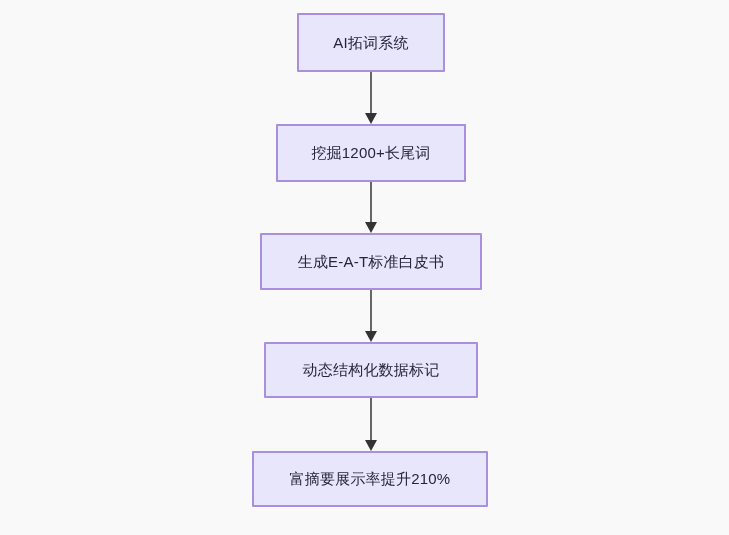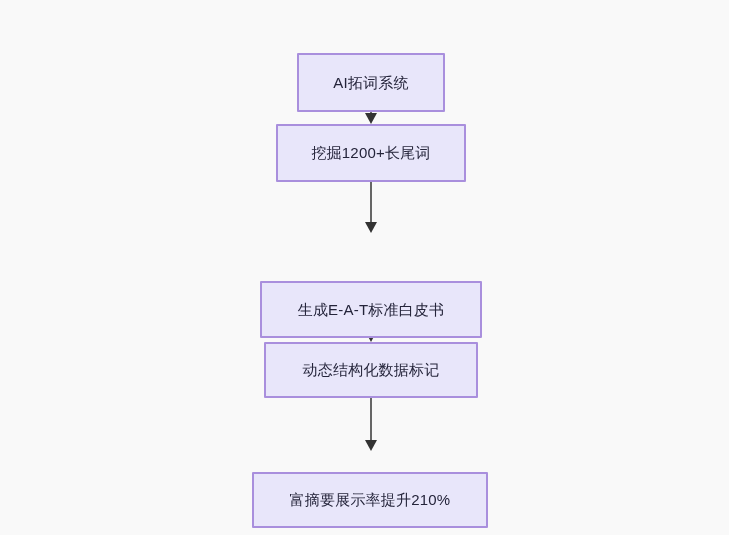--- a/index.html
+++ b/index.html
@@ -74,33 +74,33 @@
     </svg>
   </div>
 
   <div class="edge" style="left:355px; top:394px; width:32px; height:61px;">
     <svg width="32" height="61" viewBox="0 0 32 61" aria-hidden="true">
       <line x1="16" y1="4" x2="16" y2="49" stroke="#666666" stroke-width="2"></line>
       <polygon points="16,57 10,46 22,46" fill="#333333"></polygon>
     </svg>
   </div>
 
-  <div class="node" style="left:297px; top:13px; width:148px; height:59px;margin-top:40px;">
+  <div class="node" style="left:297px; top:13px; width:148px; height:59px;">
     <span class="node-label">AI拓词系统</span>
   </div>
 
   <div class="node" style="left:276px; top:124px; width:190px; height:58px;justify-content:center;">
     <span class="node-label">挖掘1200+长尾词</span>
   </div>
 
-  <div class="node" style="left:260px; top:233px; width:222px; height:57px;margin-top:48px;">
+  <div class="node" style="left:260px; top:233px; width:222px; height:57px;">
     <span class="node-label">生成E-A-T标准白皮书</span>
   </div>
 
   <div class="node" style="left:264px; top:342px; width:214px; height:56px;">
     <span class="node-label">动态结构化数据标记</span>
   </div>
 
-  <div class="node" style="left:252px; top:472px; width:236px; height:56px;">
+  <div class="node" style="left:252px; top:451px; width:236px; height:56px;">
     <span class="node-label">富摘要展示率提升210%</span>
   </div>
 
 </div>
 
 </body></html>

